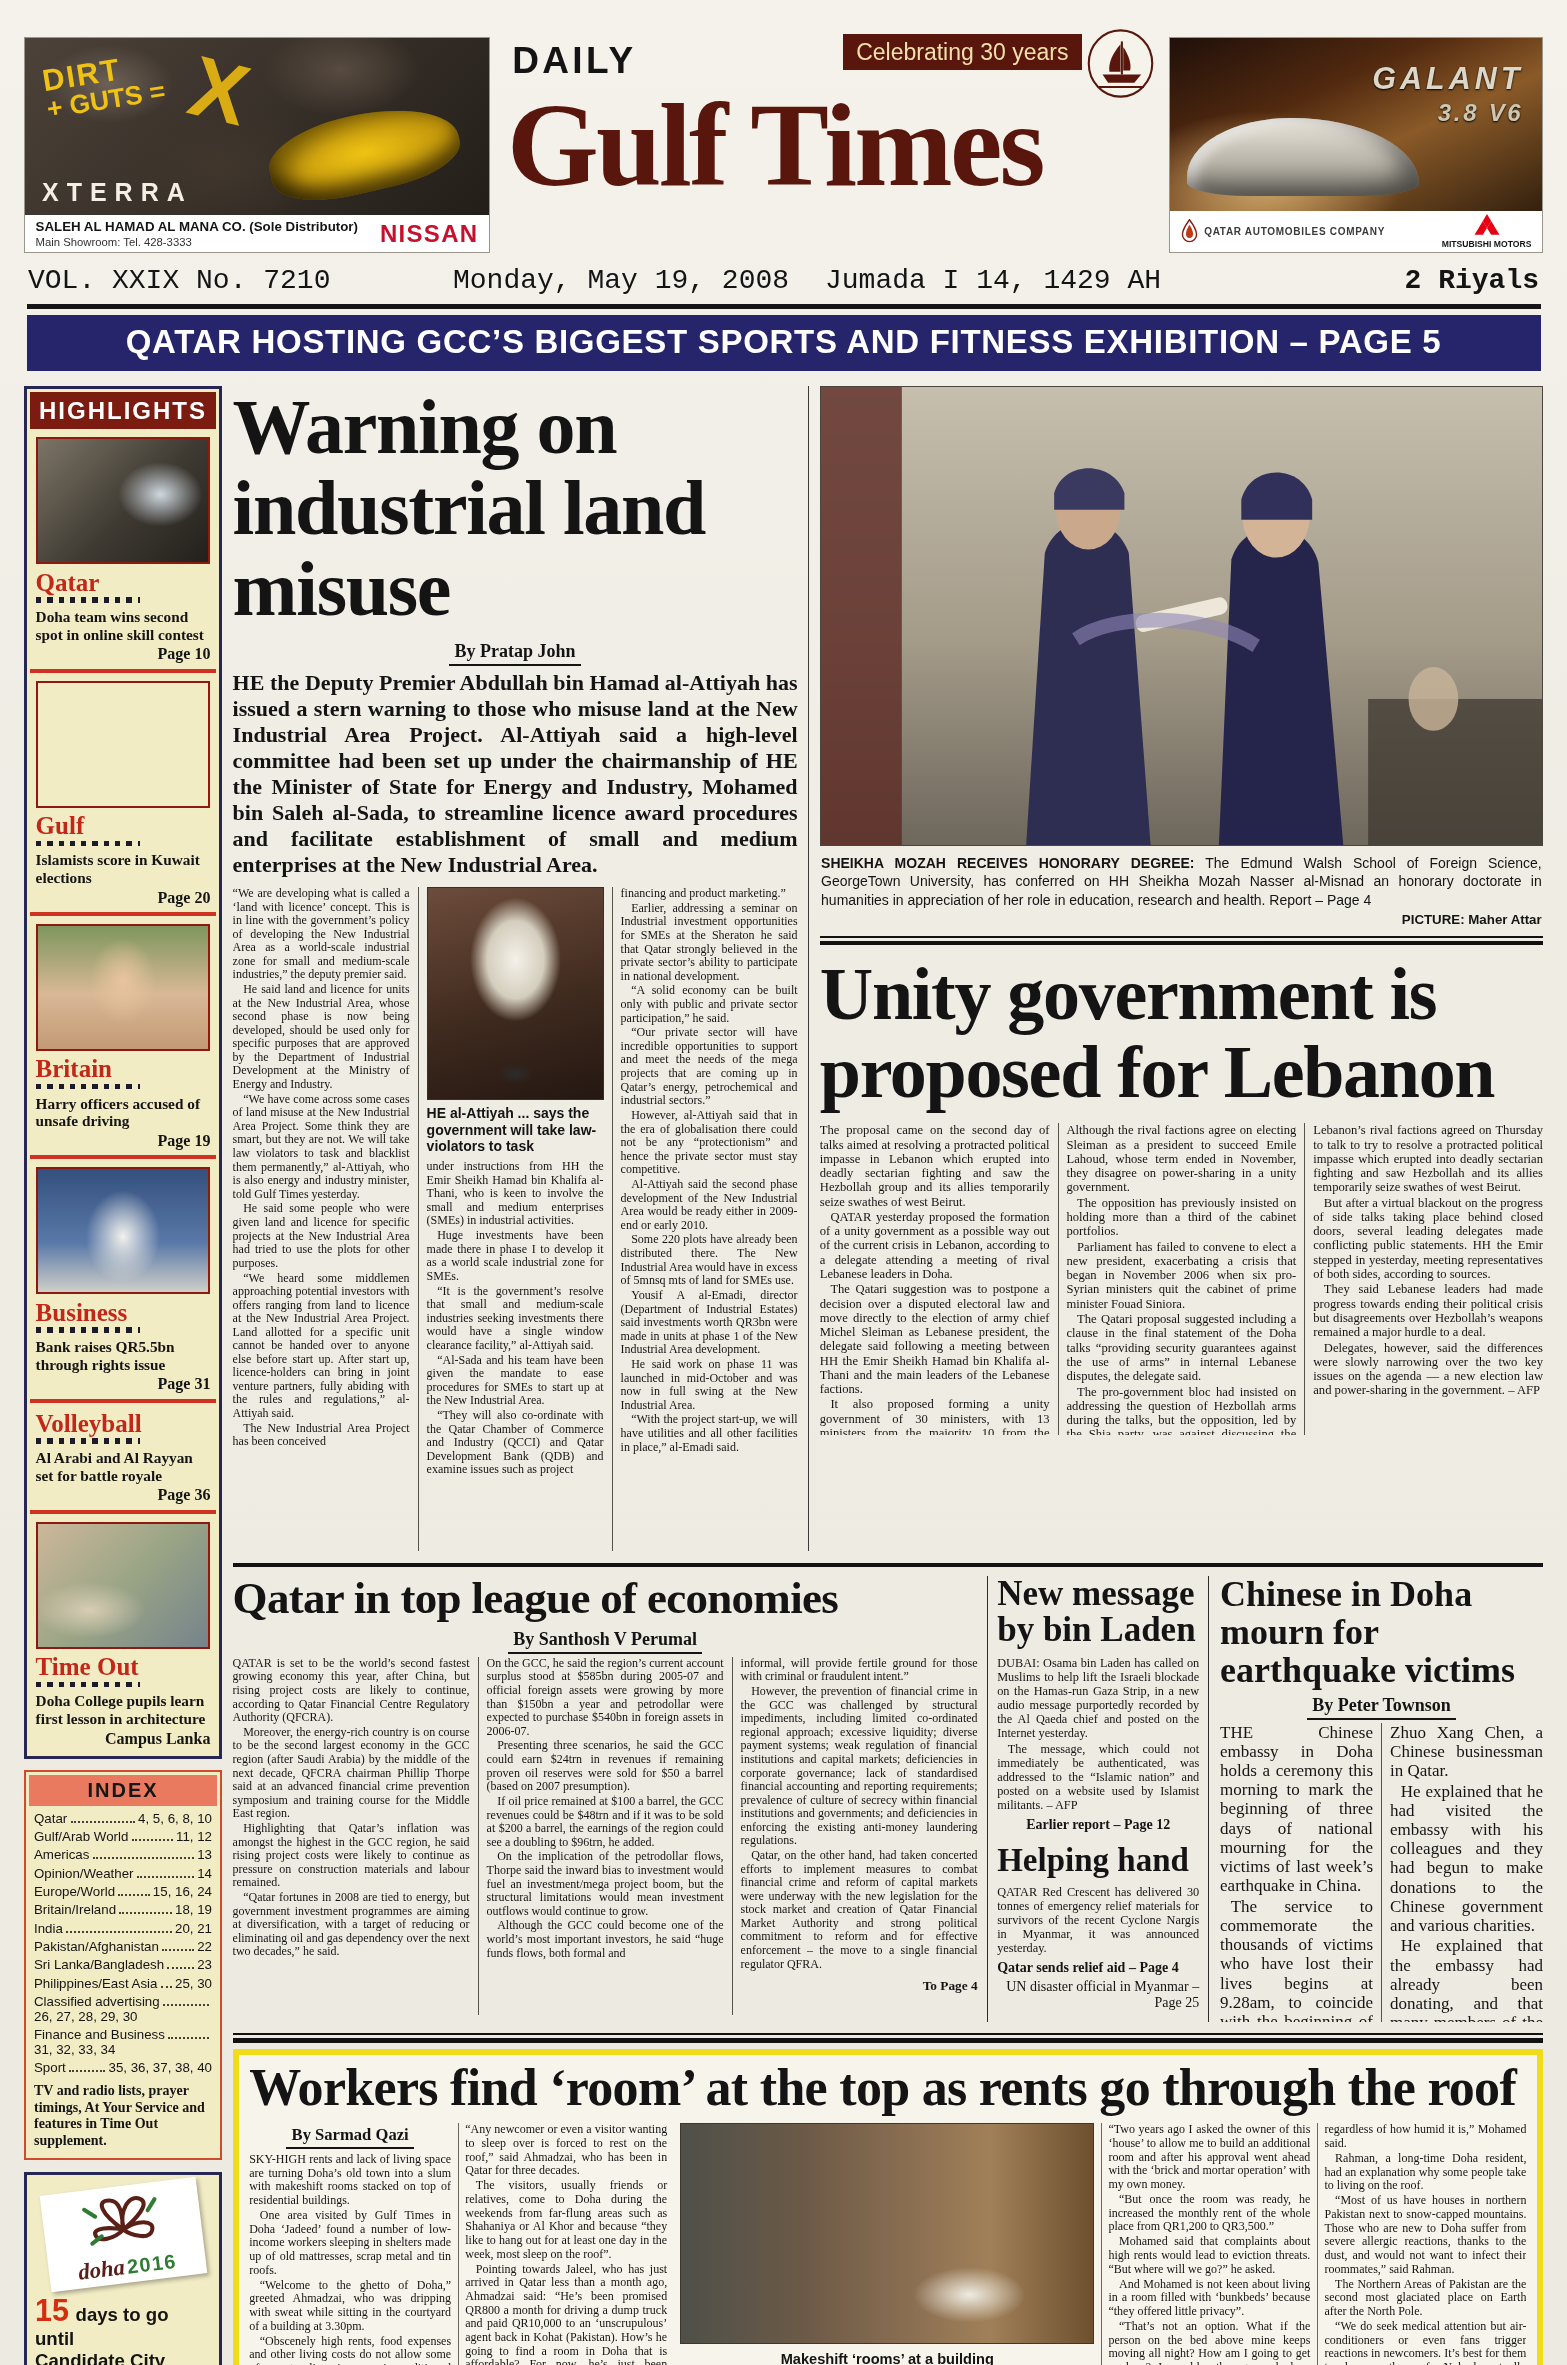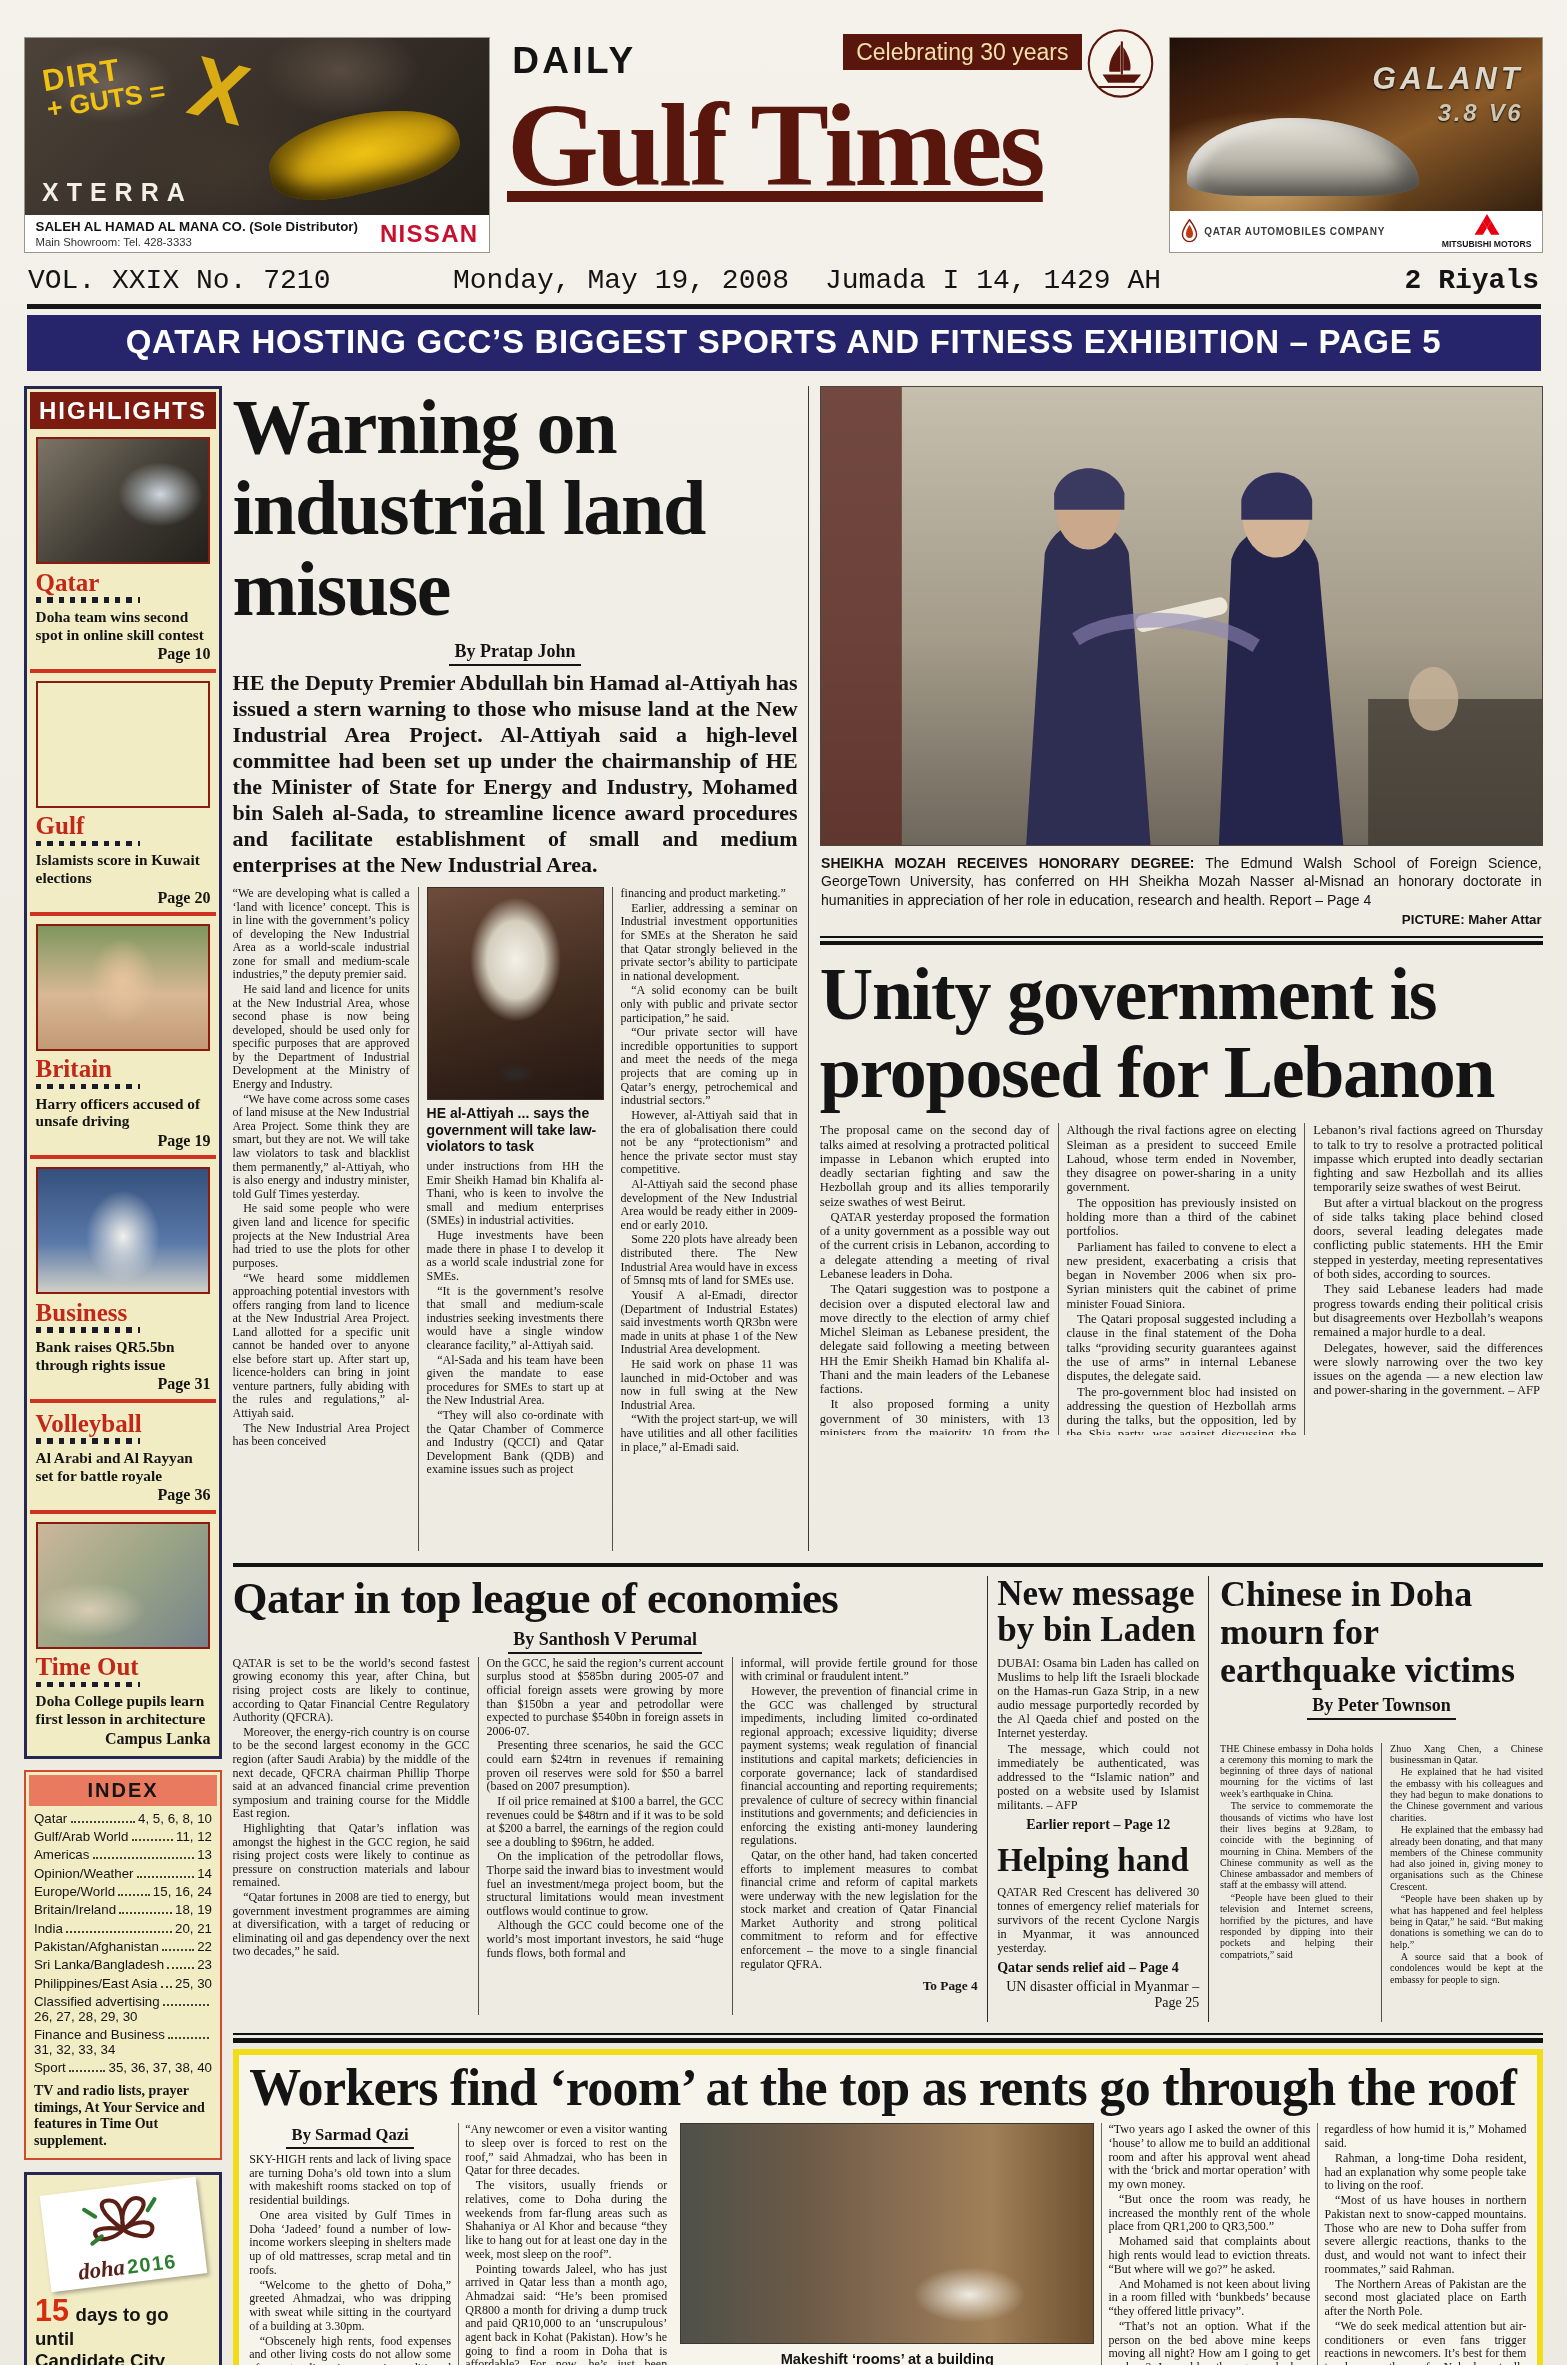--- a/index.html
+++ b/index.html
@@ -24,21 +24,21 @@
        background:radial-gradient(closest-side,#efc313,#bb8f0b);border-radius:45% 55% 38% 40%;
        box-shadow:inset 0 -13.3px 17px rgba(0,0,0,.55),inset 20px 6.6px 20px rgba(0,0,0,.35);}
   .xterra{position:absolute;left:17px;bottom:8px;color:#f3efe4;font:600 25px "Liberation Sans",sans-serif;letter-spacing:8px;}
   .nissan-strip{flex:1;display:flex;justify-content:space-between;align-items:center;background:#fff;padding:4px 10.6px;}
   .dist .d1{font:bold 13.3px "Liberation Sans",sans-serif;}
   .dist .d2{font:11.3px "Liberation Sans",sans-serif;color:#333;margin-top:2px;}
   .nissan-logo{color:#c8102e;font:900 24px "Liberation Sans",sans-serif;letter-spacing:1.3px;}
 
   .mast-center{flex:1;position:relative;min-width:0;}
   .daily{font:900 37px "Liberation Sans",sans-serif;letter-spacing:3.3px;margin:2.7px 0 0 5.3px;}
-  .gulftimes{font-weight:bold;font-size:118px;line-height:.98;color:#58160d;letter-spacing:-2.7px;white-space:nowrap;margin-top:6.6px;text-decoration:underline;}
+  .gulftimes{font-weight:bold;font-size:118px;line-height:.98;color:#58160d;letter-spacing:-2.7px;white-space:nowrap;margin-top:6.6px;}
   .celebrating{position:absolute;top:-8px;right:-2.7px;display:flex;align-items:flex-start;gap:4px;}
   .celebrating-bar{background:#58160d;color:#f2e0ac;font:23px "Liberation Sans",sans-serif;padding:4.6px 13.3px;white-space:nowrap;margin-top:5.3px;}
   .dhow{width:69px;height:69px;flex:none;}
 
   .ad-mitsu{width:372px;}
   .mitsu-art{position:relative;height:190px;overflow:hidden;
     background:radial-gradient(199px 106px at 25% 85%,#caa368,transparent 70%),
                linear-gradient(155deg,#20100a 0%,#51290f 35%,#8a5a28 60%,#33200e 100%);}
   .galant{position:absolute;top:22.6px;right:18.6px;color:#dcd7c9;font:bold italic 30.5px "Liberation Sans",sans-serif;letter-spacing:4px;text-shadow:0 1.3px 2px #000;}
   .v6{position:absolute;top:61px;right:18.6px;color:#cdc6b2;font:bold italic 24px "Liberation Sans",sans-serif;letter-spacing:2.7px;text-shadow:0 1.3px 2px #000;}
@@ -144,21 +144,21 @@
   .headline-sm{font-weight:bold;font-size:35px;line-height:1.03;margin-bottom:8px;}
   .briefs .txt{font-size:12.3px;line-height:1.14;}
   .earlier{font-weight:bold;font-size:14px;text-align:center;margin:5.3px 0 10.6px;}
   .headline-hh{font-weight:bold;font-size:33px;line-height:1;margin:2.7px 0 8px;}
   .ref1{font-weight:bold;font-size:14px;margin-top:5.3px;}
   .ref2{font-size:14px;text-align:right;margin-top:2.7px;}
   .china{flex:1;min-width:0;padding-left:10.6px;}
   .headline-ch{font-weight:bold;font-size:36px;line-height:1.05;margin-bottom:5.3px;}
   .china .byline{margin:5.3px 0 6.6px;}
   .china .cols{height:312px;overflow:hidden;}
-  .china .col{font-size:10px;margin-top:20px;}
+  .china .col{font-size:17px;}
 
   
   .workers-rule{border-top:2.7px solid #111;border-bottom:5.3px solid #111;height:3.3px;margin:10.6px 0 5.3px;}
   .workers{border:6px solid #f0dd17;background:#f6f4eb;padding:6.6px 10.6px 9.3px;}
   .headline-w{font-weight:bold;font-size:52px;line-height:1.02;letter-spacing:-0.7px;margin:1.3px 0 9.3px;white-space:nowrap;}
   .workers-row{display:flex;height:345px;overflow:hidden;}
   .wcol{flex:1;min-width:0;padding:0 6.6px;border-left:0.7px solid #6a675e;font-size:12px;line-height:1.14;}
   .wcol:first-child{border-left:none;padding-left:0;}
   .wcol:last-child{padding-right:0;}
   .photo-col{flex:2.05;border-left:none;}

